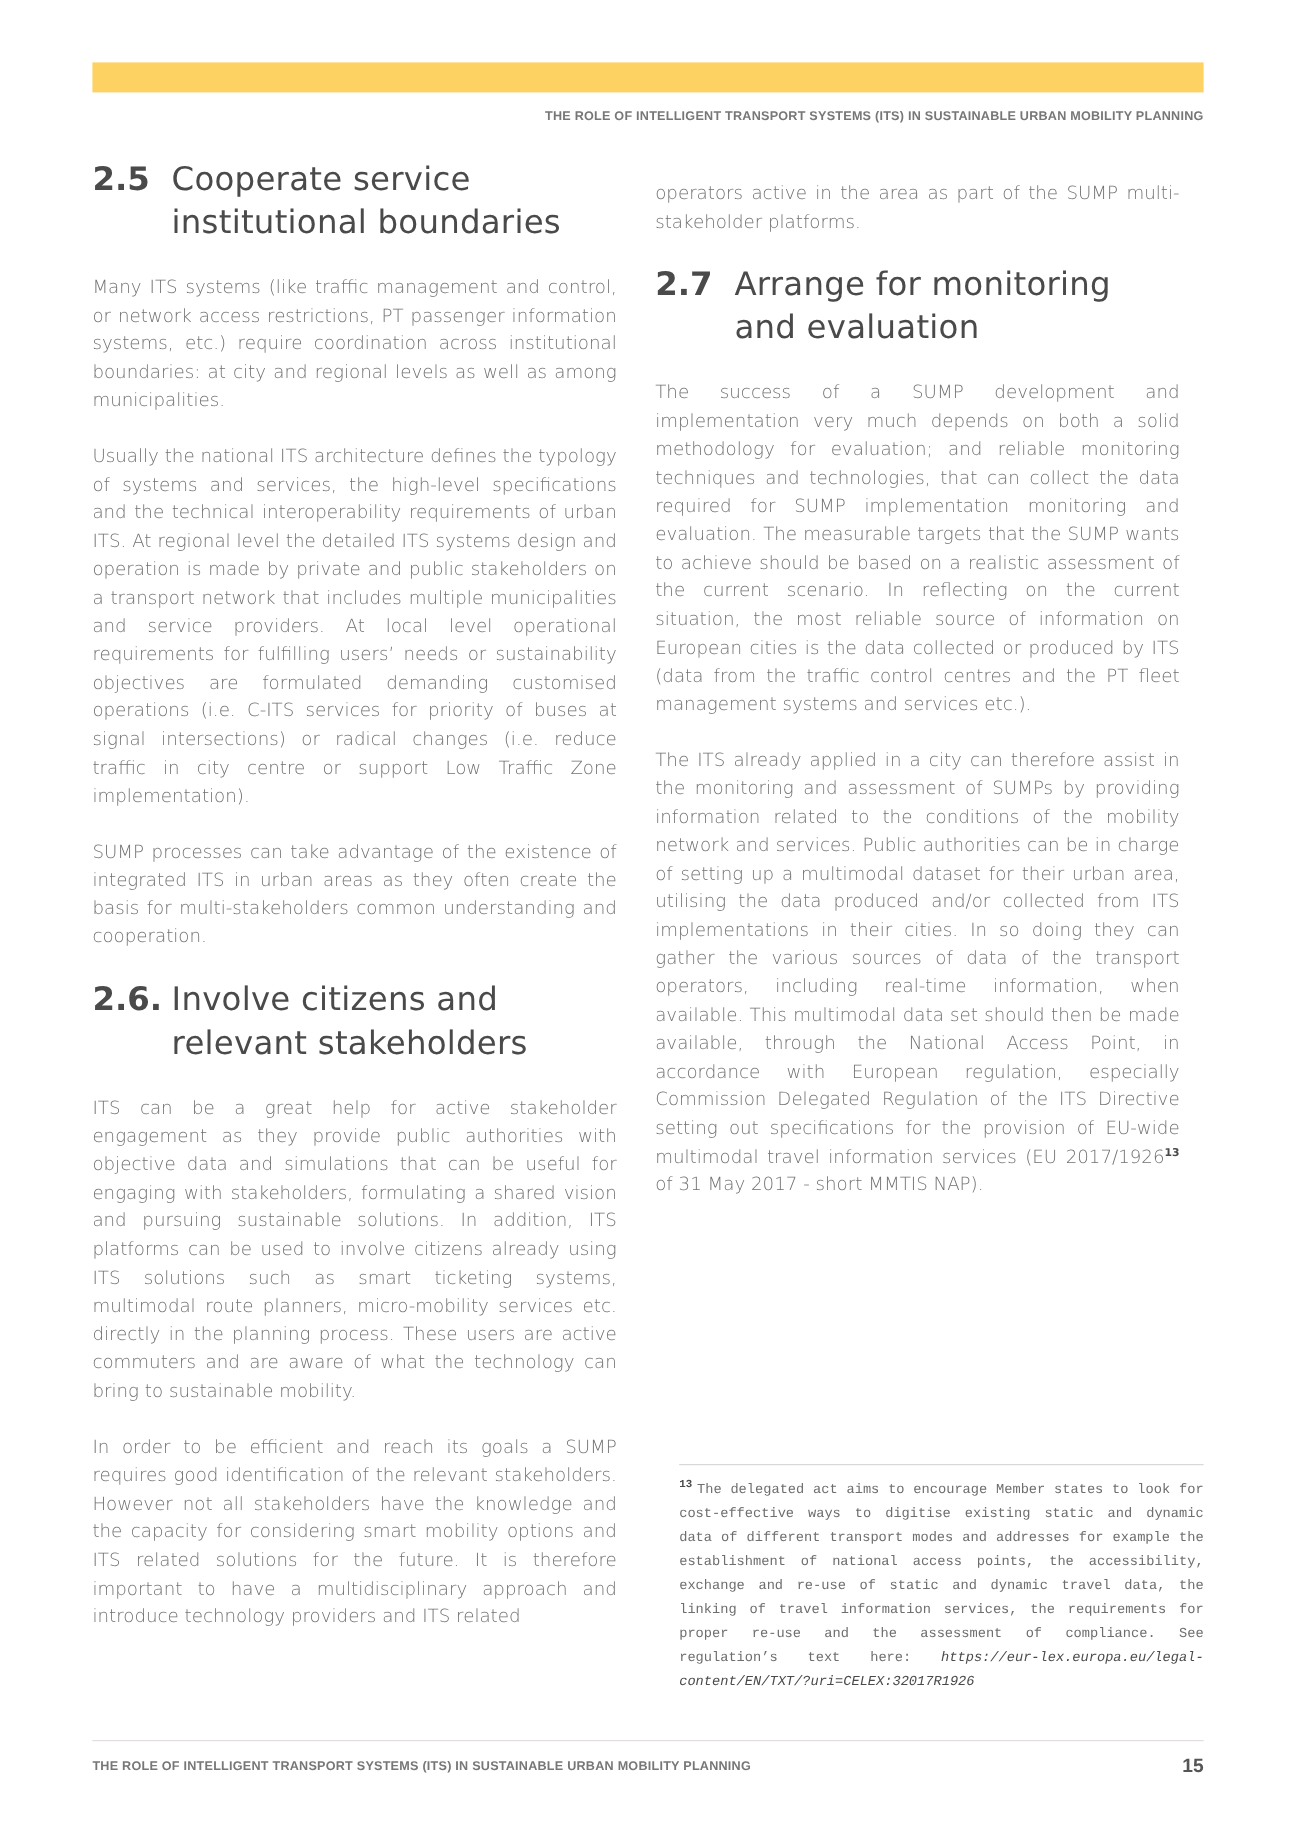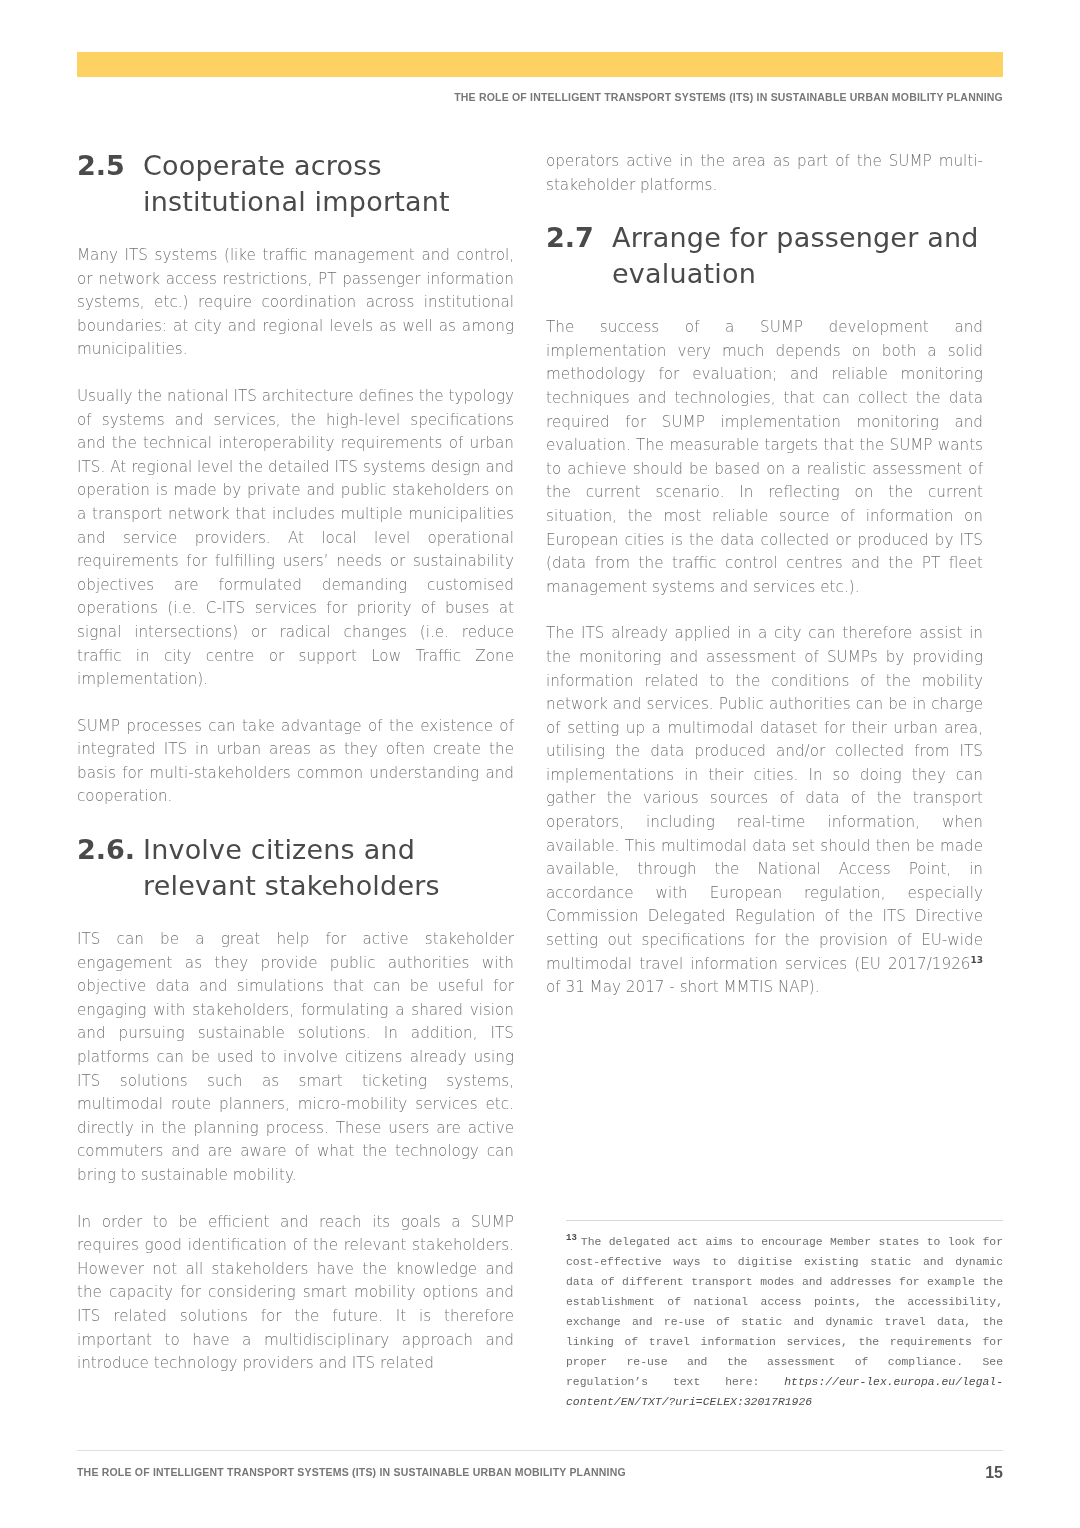--- a/index.html
+++ b/index.html
@@ -12,21 +12,21 @@
       position: absolute; left: 77px; top: 52px; width: 926px; height: 25px;
       background: #fdd262;
     }
     .running-head {
       position: absolute; right: 77px; top: 91px;
       font-family: "Liberation Sans", sans-serif;
       font-size: 10.5px; font-weight: bold; color: #777777;
       letter-spacing: 0.2px;
     }
     .col {
-      position: absolute; top: 140px; width: 437px;
+      position: absolute; top: 124px; width: 437px;
     }
     .col.left { left: 77px; }
     .col.right { left: 546px; }
     .heading {
       display: flex; align-items: flex-start;
       font-family: "DejaVu Sans", sans-serif;
       color: #4a4a4a;
       font-size: 27px; line-height: 36px;
       margin: 0;
     }
@@ -74,40 +74,40 @@
   </style>
 </head>
 <body>
 
 <div class="top-bar"></div>
 <div class="running-head">THE ROLE OF INTELLIGENT TRANSPORT SYSTEMS (ITS) IN SUSTAINABLE URBAN MOBILITY PLANNING</div>
 
 <div class="col left">
   <h2 class="heading h25">
     <span class="num">2.5</span>
-    <span class="title">Cooperate across institutional important</span>
+    <span class="title">Cooperate service institutional boundaries</span>
   </h2>
   <p class="body">Many ITS systems (like traffic management and control, or network access restrictions, PT passenger information systems, etc.) require coordination across institutional boundaries: at city and regional levels as well as among municipalities.</p>
   <p class="body">Usually the national ITS architecture defines the typology of systems and services, the high-level specifications and the technical interoperability requirements of urban ITS. At regional level the detailed ITS systems design and operation is made by private and public stakeholders on a transport network that includes multiple municipalities and service providers. At local level operational requirements for fulfilling users’ needs or sustainability objectives are formulated demanding customised operations (i.e. C-ITS services for priority of buses at signal intersections) or radical changes (i.e. reduce traffic in city centre or support Low Traffic Zone implementation).</p>
   <p class="body">SUMP processes can take advantage of the existence of integrated ITS in urban areas as they often create the basis for multi-stakeholders common understanding and cooperation.</p>
 
   <h2 class="heading h26">
     <span class="num">2.6.</span>
     <span class="title">Involve citizens and relevant stakeholders</span>
   </h2>
   <p class="body">ITS can be a great help for active stakeholder engagement as they provide public authorities with objective data and simulations that can be useful for engaging with stakeholders, formulating a shared vision and pursuing sustainable solutions. In addition, ITS platforms can be used to involve citizens already using ITS solutions such as smart ticketing systems, multimodal route planners, micro-mobility services etc. directly in the planning process. These users are active commuters and are aware of what the technology can bring to sustainable mobility.</p>
   <p class="body">In order to be efficient and reach its goals a SUMP requires good identification of the relevant stakeholders. However not all stakeholders have the knowledge and the capacity for considering smart mobility options and ITS related solutions for the future. It is therefore important to have a multidisciplinary approach and introduce technology providers and ITS related</p>
 </div>
 
 <div class="col right" style="top:150px;">
   <p class="body">operators active in the area as part of the SUMP multi-stakeholder platforms.</p>
 
   <h2 class="heading h27">
     <span class="num">2.7</span>
-    <span class="title">Arrange for passenger and evaluation</span>
+    <span class="title">Arrange for monitoring and evaluation</span>
   </h2>
   <p class="body">The success of a SUMP development and implementation very much depends on both a solid methodology for evaluation; and reliable monitoring techniques and technologies, that can collect the data required for SUMP implementation monitoring and evaluation. The measurable targets that the SUMP wants to achieve should be based on a realistic assessment of the current scenario. In reflecting on the current situation, the most reliable source of information on European cities is the data collected or produced by ITS (data from the traffic control centres and the PT fleet management systems and services etc.).</p>
   <p class="body"><span>The ITS already applied in a city can therefore assist in the monitoring and assessment of SUMPs by providing information related to the conditions of the mobility network and services. Public authorities can be in charge of setting up a multimodal dataset for their urban area, utilising the data produced and/or collected from ITS implementations in their cities. In so doing they can gather the various sources of data of the transport operators, including real-time information, when available. This multimodal data set should then be made available, through the National Access Point, in accordance with European regulation, especially Commission Delegated Regulation of the ITS Directive setting out specifications for the provision of EU-wide multimodal travel information services (EU 2017/1926</span><sup class="fn">13</sup><span> of 31 May 2017 - short MMTIS NAP).</span></p>
 </div>
 
 <div class="footnote-rule"></div>
 <p class="footnote"><span class="fn-num">13</span><span>The delegated act aims to encourage Member states to look for cost-effective ways to digitise existing static and dynamic data of different transport modes and addresses for example the establishment of national access points, the accessibility, exchange and re-use of static and dynamic travel data, the linking of travel information services, the requirements for proper re-use and the assessment of compliance. See regulation’s text here: </span><span class="link">https://eur-lex.europa.eu/legal-content/EN/TXT/?uri=CELEX:32017R1926</span></p>
 
 <div class="bottom-rule"></div>
 <div class="footer-title">THE ROLE OF INTELLIGENT TRANSPORT SYSTEMS (ITS) IN SUSTAINABLE URBAN MOBILITY PLANNING</div>

